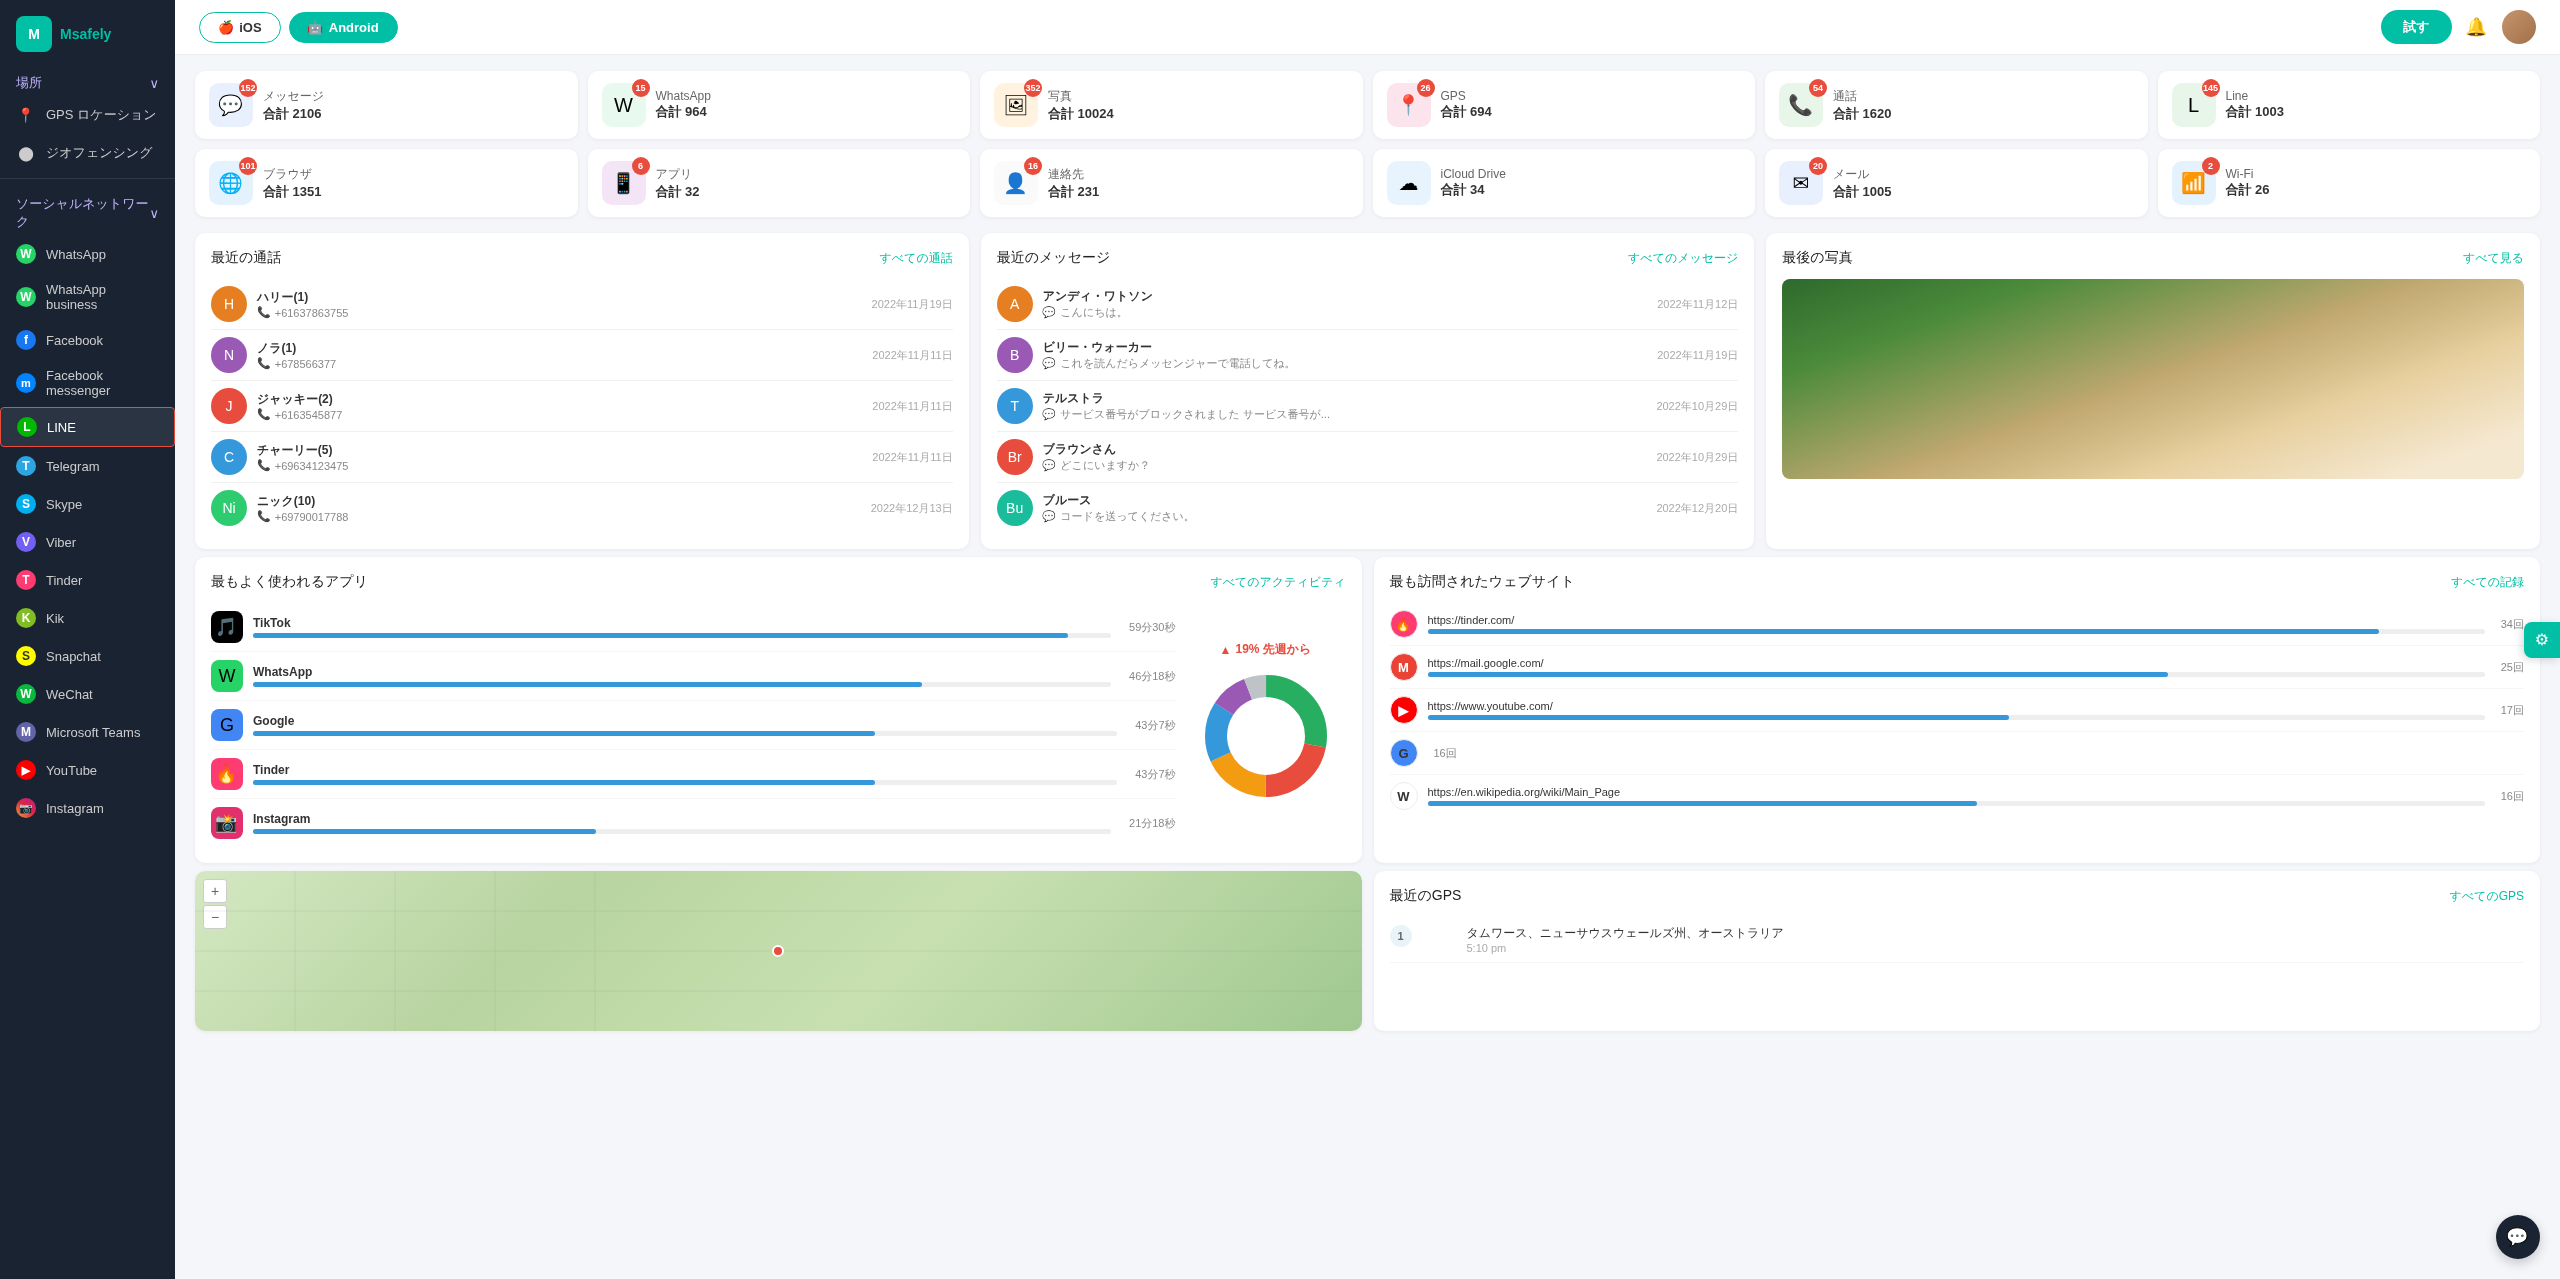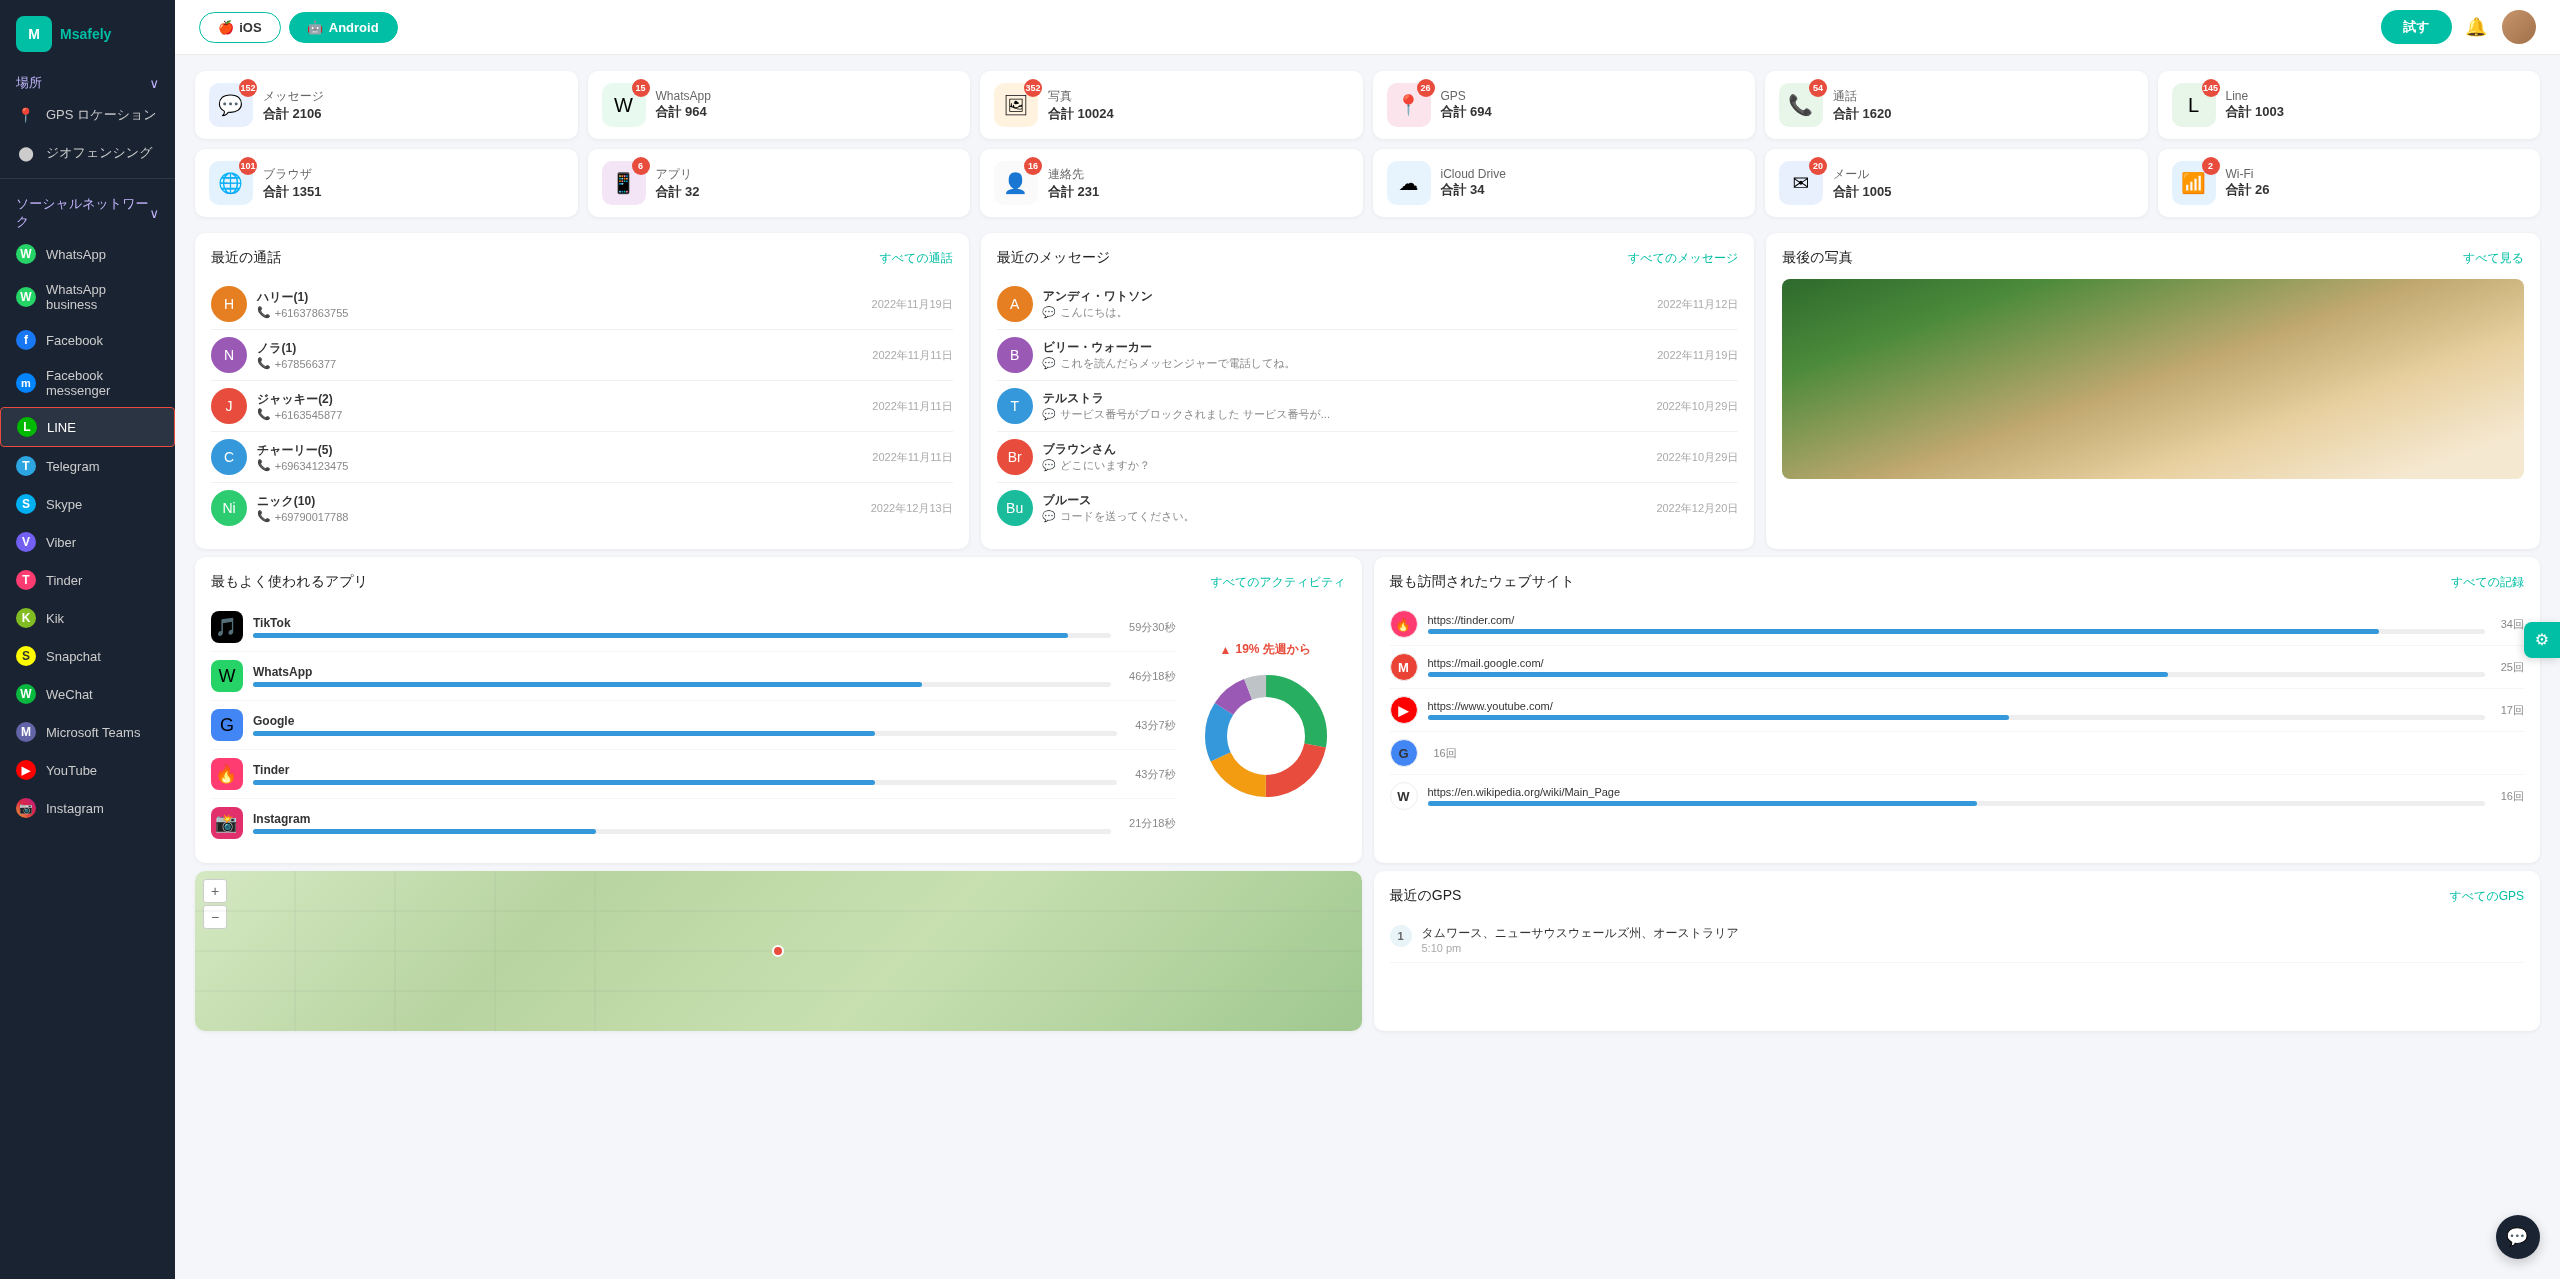--- a/index.html
+++ b/index.html
@@ -279,21 +279,21 @@
       border-bottom: 1px solid #f5f5f5;
     }
     .gps-num {
       width: 22px; height: 22px;
       background: #e8f4f8;
       border-radius: 50%;
       display: flex; align-items: center; justify-content: center;
       font-size: 11px; color: #666; font-weight: 600;
       flex-shrink: 0;
     }
-    .gps-info { flex: 1; }
+    .gps-info { flex: 1; margin-left: 45px; }
     .gps-location { font-size: 12px; color: #333; font-weight: 500; }
     .gps-time { font-size: 11px; color: #aaa; }
 
     
     .settings-fab {
       position: fixed; right: 0; top: 50%;
       transform: translateY(-50%);
       background: #00bfa5; color: #fff;
       width: 36px; height: 36px;
       border-radius: 8px 0 0 8px;

